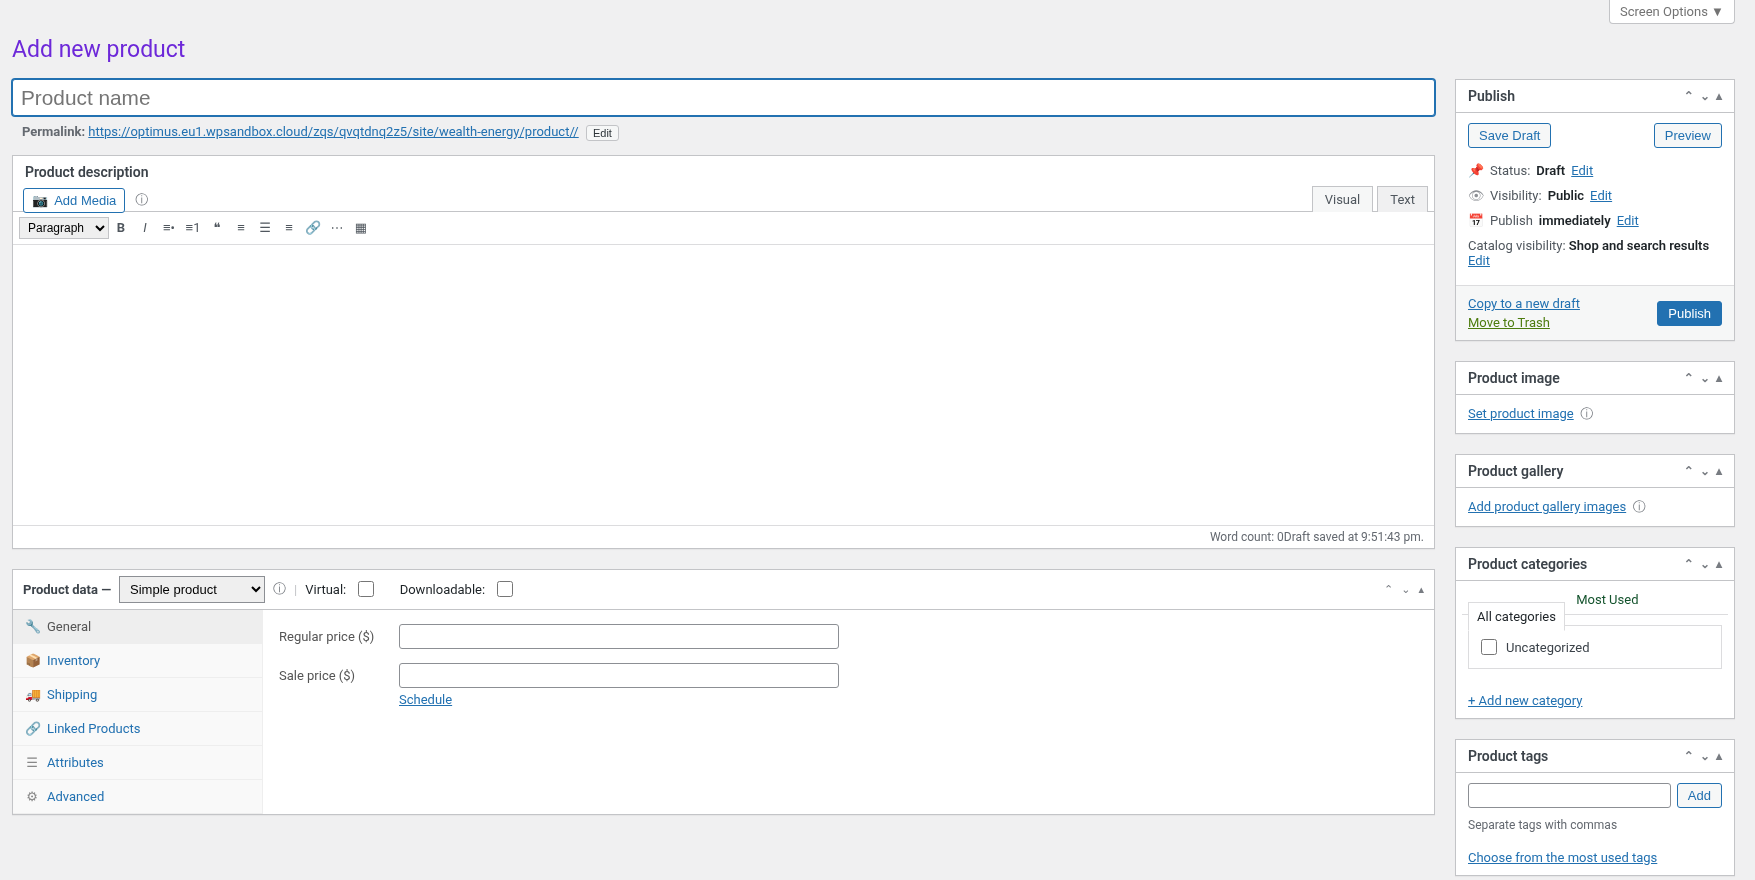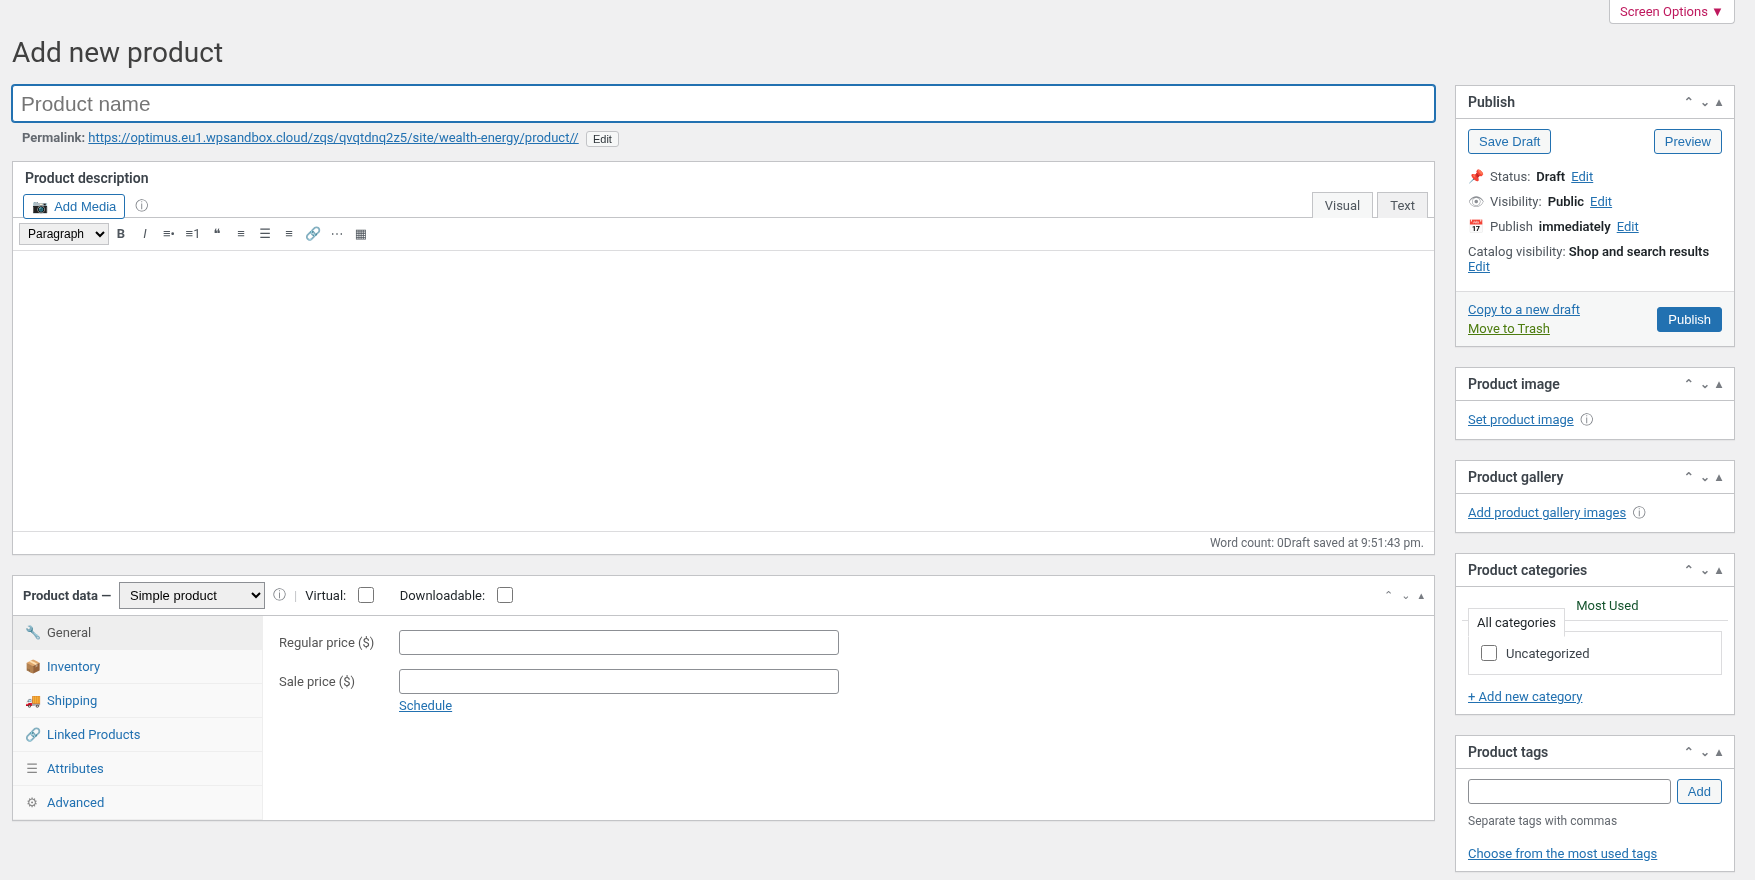--- a/index.html
+++ b/index.html
@@ -10,27 +10,27 @@
     color: #3c434a;
     background: #f0f0f1;
   }
   .wrap { padding: 10px 20px 0 12px; }
   .top-bar { text-align: right; padding: 0 20px 0 0; }
   .screen-options {
     display: inline-block;
     border: 1px solid #c3c4c7;
     border-top: none;
     background: #fff;
-    color: #be185d;
+    color: #737373;
     padding: 4px 10px;
     font-size: 13px;
     cursor: pointer;
     border-radius: 0 0 4px 4px;
   }
-  h1.page-title { font-size: 28px; font-weight: 400; margin: 2px 0 16px; color: #404040; }
+  h1.page-title { font-size: 23px; font-weight: 400; margin: 2px 0 16px; color: #6d28d9; }
   .columns { display: flex; gap: 20px; align-items: flex-start; }
   .col-main { flex: 1; min-width: 0; }
   .col-side { width: 280px; flex-shrink: 0; }
 
   .title-input {
     width: 100%;
     font-size: 1.6em;
     padding: 3px 8px;
     border: 1px solid #2271b1;
     box-shadow: 0 0 0 1px #2271b1;
@@ -98,21 +98,21 @@
   .publish-actions { display:flex; justify-content:space-between; margin-bottom:10px;}
   .meta-line { font-size:13px; color:#50575e; padding:5px 0; display:flex; gap:6px; align-items:center;}
   .meta-line b { color:#1d2327; font-weight:600;}
   .icon { color:#8c8f94; width:16px; text-align:center;}
   .minor-actions { border-top:1px solid #dcdcde; margin:12px -12px -10px; padding:10px 12px; background:#f6f7f7; display:flex; justify-content:space-between; align-items:center;}
   .minor-links { display:flex; flex-direction:column; gap:4px;}
   .red-link { color:#4d7c0f; text-decoration:underline; cursor:pointer;}
   .cat-tabs { border-bottom:1px solid #dcdcde; margin:-6px -6px 10px; padding:0 6px;}
   .cat-tab { display:inline-block; padding:6px 8px; font-size:13px; color:#14532d; cursor:pointer;}
   .cat-tab.active { border:1px solid #dcdcde; border-bottom-color:#fff; background:#fff; position:relative; top:17px; color:#1d2327;}
-  .cat-list { border:1px solid #dcdcde; padding:8px; margin-bottom:14px;}
+  .cat-list { border:1px solid #dcdcde; padding:8px; margin-bottom:24px;}
   .cat-item { display:flex; gap:6px; align-items:center; padding:2px 0;}
   .tag-row { display:flex; gap:6px;}
   .tag-row input { flex:1; border:1px solid #8c8f94; padding:4px; border-radius:3px;}
   .hint { font-size:12px; color:#646970; margin-top:10px;}
   .chev { font-size:11px; color:#787c82;}
   
   .pd-header-right { margin-left:auto; display:flex; gap:8px;}
   input[type=checkbox]{ width:16px; height:16px;}
 </style>
 </head>

